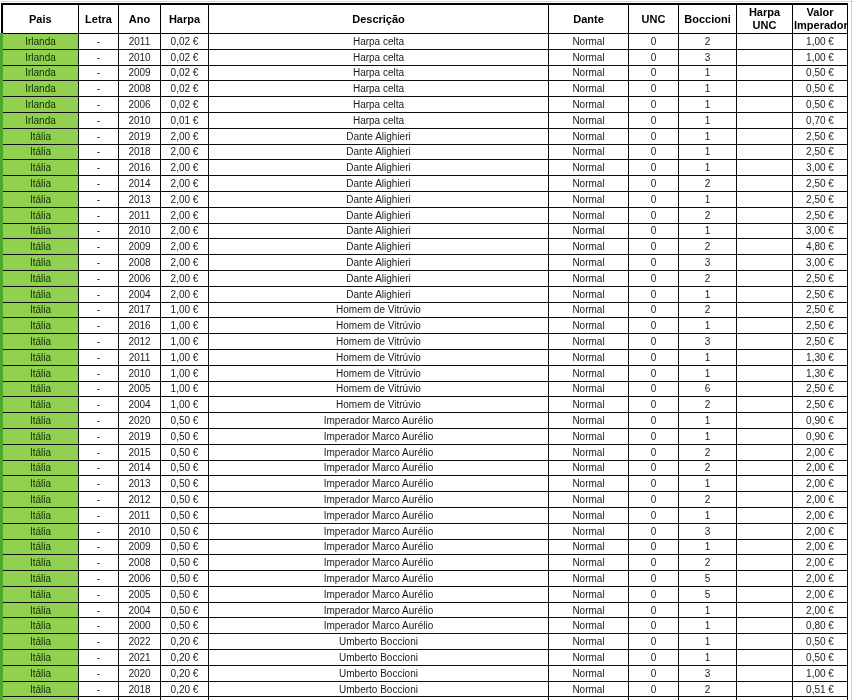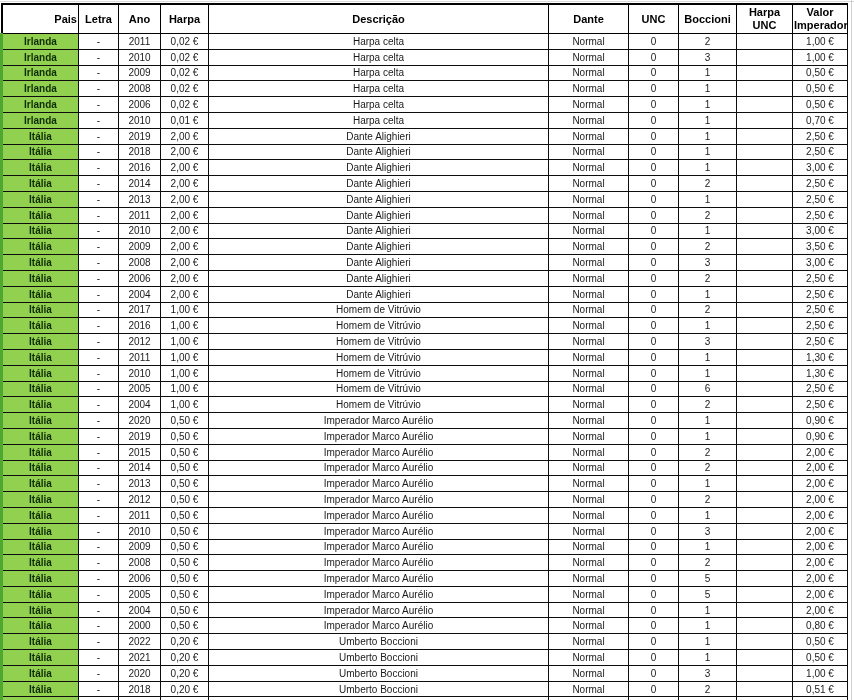--- a/index.html
+++ b/index.html
@@ -17,31 +17,30 @@
   }
   col.c-pais{width:77px;} col.c-letra{width:40px;} col.c-ano{width:42px;}
   col.c-valor{width:48px;} col.c-desc{width:340px;} col.c-face{width:80px;}
   col.c-unc{width:50px;} col.c-circ{width:58px;} col.c-vunc{width:56px;}
   col.c-vcirc{width:55px;}
   th{
     border:1px solid #000;border-top:2px solid #000;border-bottom:1.6px solid #000;
     font-size:11px;font-weight:bold;color:#000;text-align:center;
     height:28px;padding:0 1px;line-height:1.15;background:#fff;vertical-align:middle;
   }
-  th:first-child{border-left:2px solid #000;text-align:right;}
+  th:first-child{border-left:2px solid #000;}
   td{
     border:1px solid #0d0d0d;
     font-size:10px;color:#1a1a1a;text-align:center;vertical-align:middle;
     height:14.8px;padding:0 2px;white-space:nowrap;overflow:hidden;background:#fff;
   }
   td.pais{
     background:var(--row-green,#92D050);
     border-left:3px solid var(--row-green-edge,#4EA72E);
     color:#0f2d05;
-    font-weight:bold;
   }
   tbody tr{border-bottom:1px solid #000;}
 </style>
 </head>
 <body>
 
 <div class="top-gridline"></div>
 <div class="right-gridline"></div>
 
 <table>
@@ -231,21 +230,21 @@
       <tr>
         <td class="pais">Itália</td>
         <td>-</td>
         <td>2009</td>
         <td>2,00 €</td>
         <td>Dante Alighieri</td>
         <td>Normal</td>
         <td>0</td>
         <td>2</td>
         <td></td>
-        <td>3,50 €</td>
+        <td>4,80 €</td>
       </tr>
       <tr>
         <td class="pais">Itália</td>
         <td>-</td>
         <td>2008</td>
         <td>2,00 €</td>
         <td>Dante Alighieri</td>
         <td>Normal</td>
         <td>0</td>
         <td>3</td>

